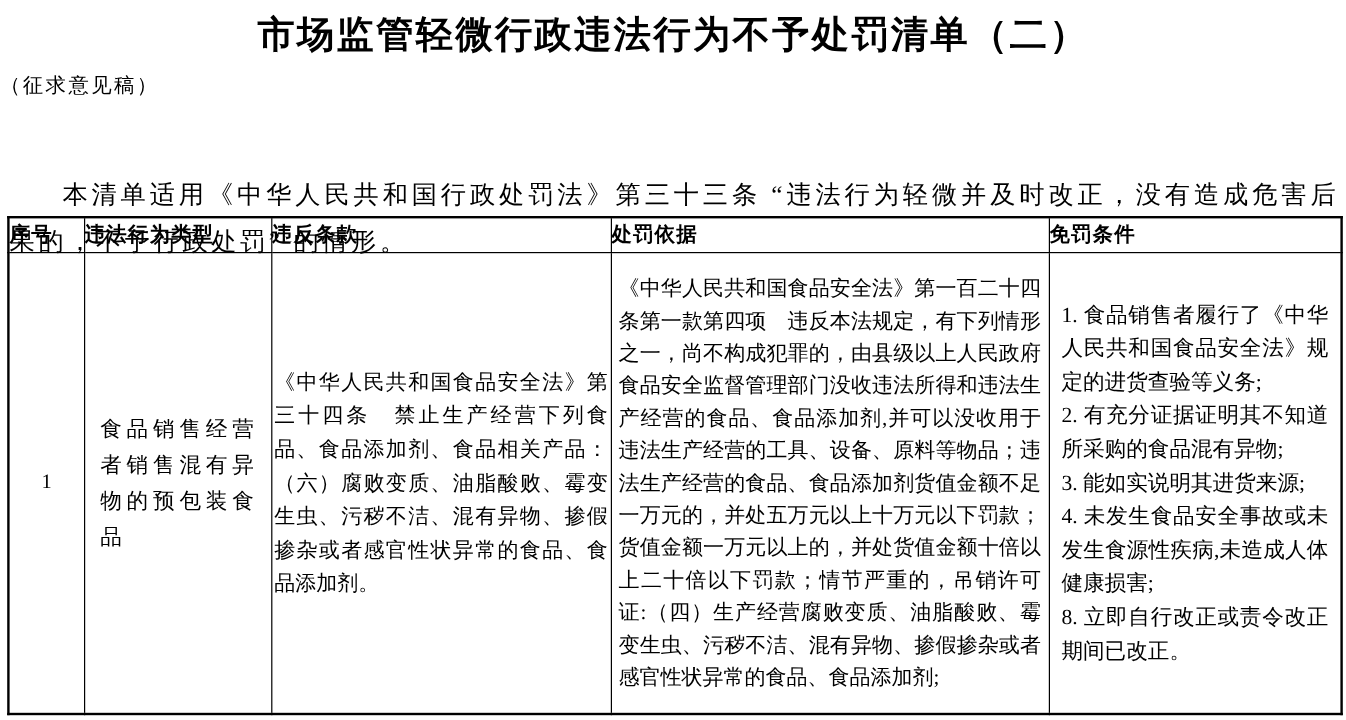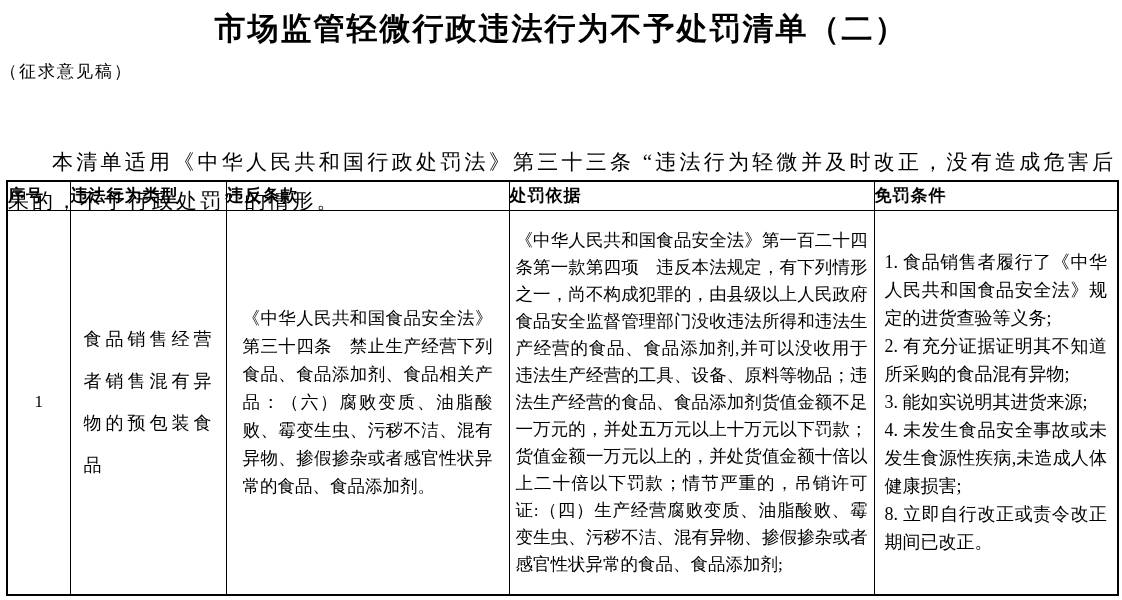--- a/index.html
+++ b/index.html
@@ -53,27 +53,27 @@
     letter-spacing: 1px;
   }
   .doc-table tbody td { height: 378px; }
   td.c-index {
     text-align: center;
     font-size: 17px;
   }
   td.c-type {
     padding: 0 13px;
     font-size: 18px;
-    line-height: 42px;
+    line-height: 30px;
     text-align: justify;
     text-justify: inter-character;
     letter-spacing: 1px;
   }
   td.c-clause {
-    padding: 0 16px;
+    padding: 0 2px;
     font-size: 17.5px;
     line-height: 28px;
     text-align: justify;
     text-justify: inter-character;
   }
   td.c-basis {
     padding: 16px 6px;
     font-size: 17.5px;
     line-height: 27px;
     text-align: justify;

